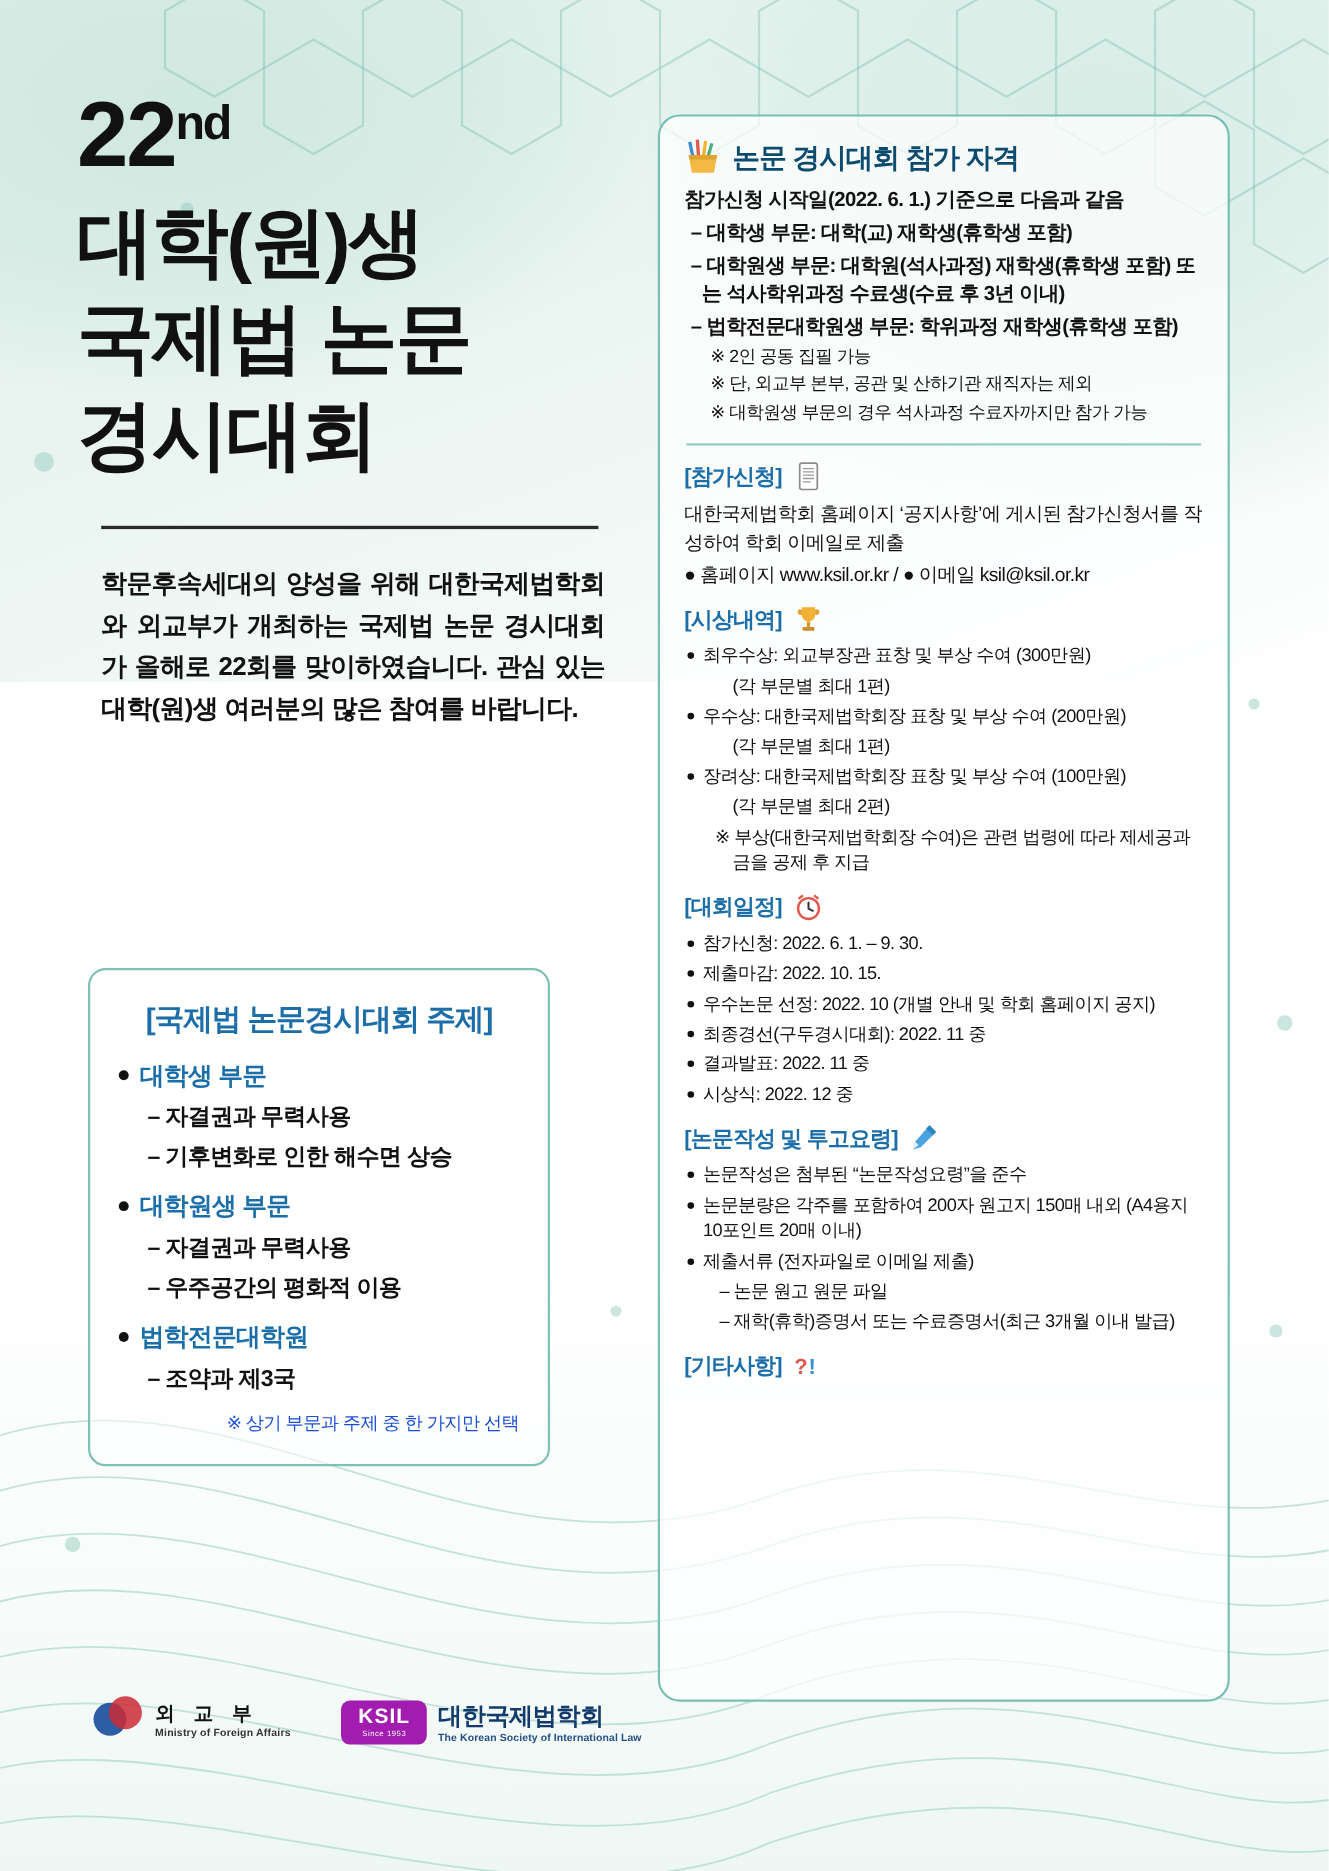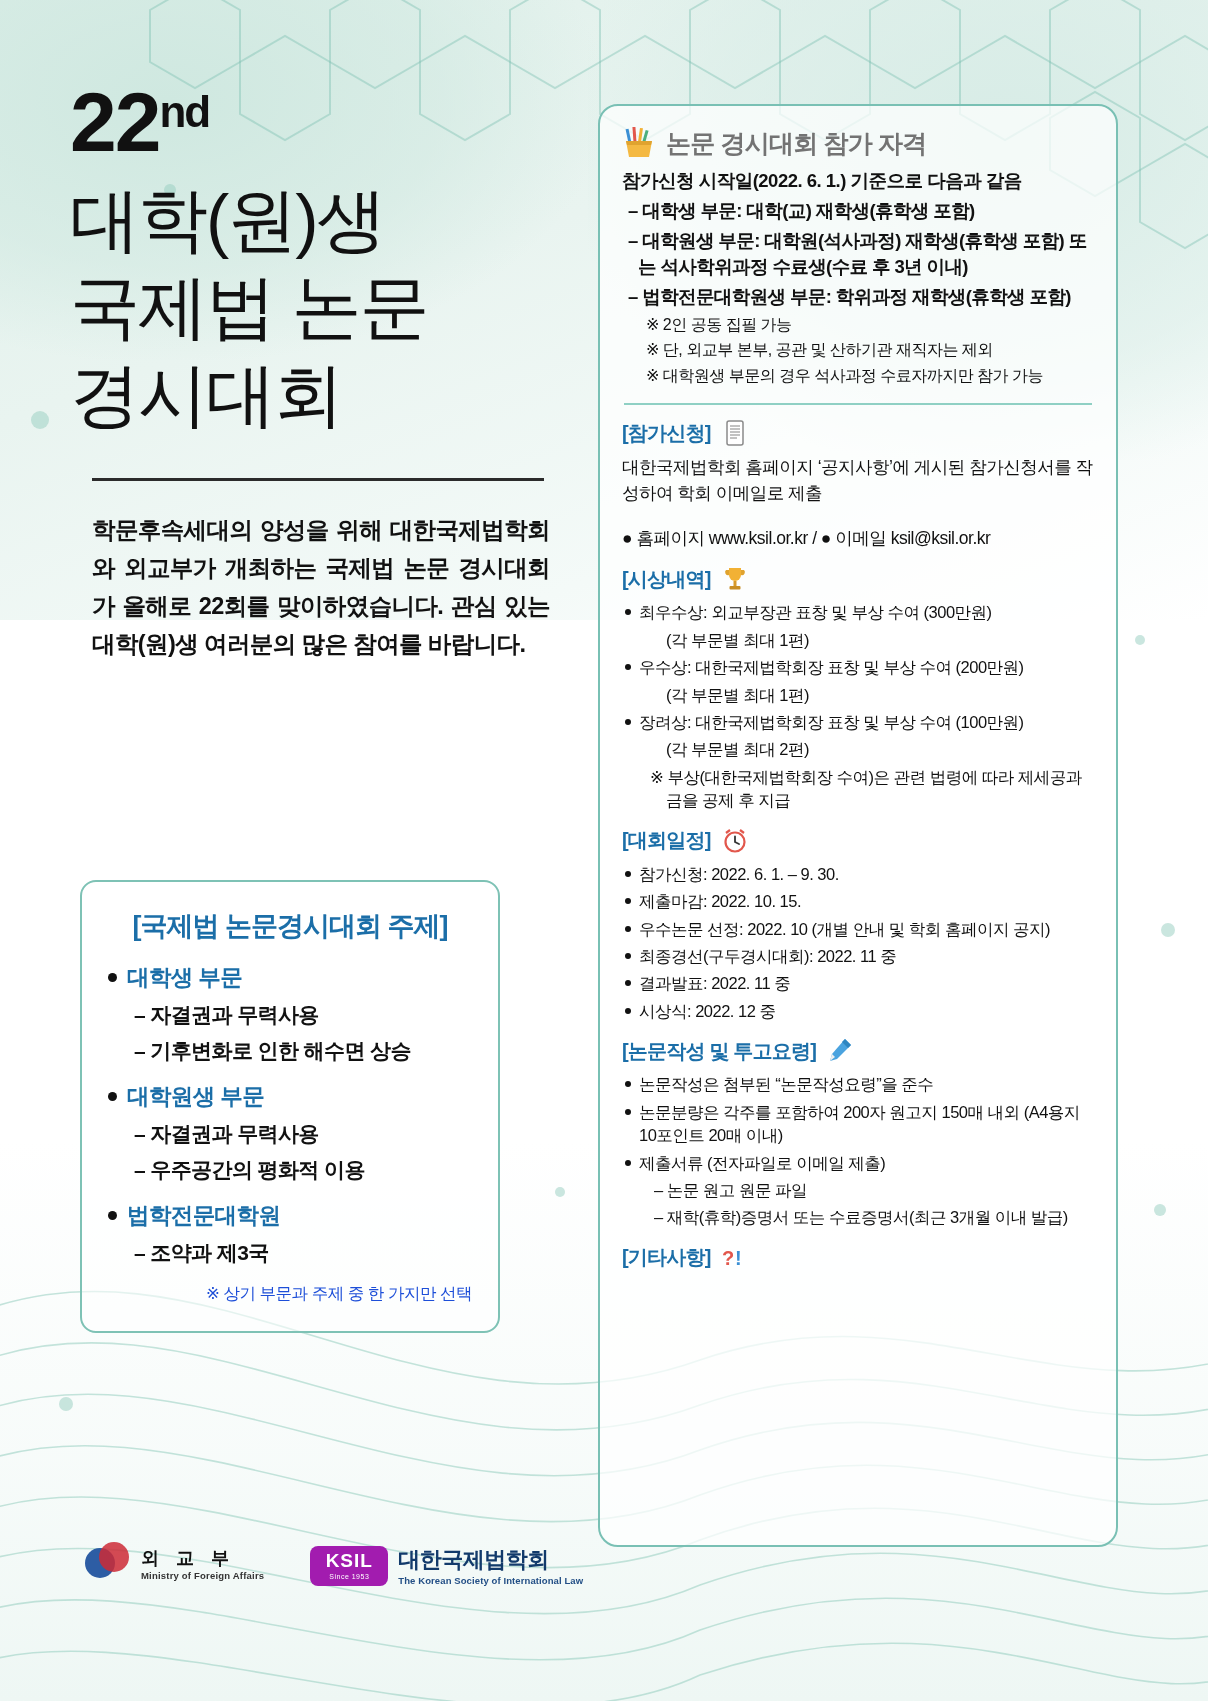--- a/index.html
+++ b/index.html
@@ -29,21 +29,21 @@
   .content{position:relative;z-index:2;width:1208px;height:1701px;}
 
   
   .left{position:absolute;left:70px;top:80px;width:520px;}
   .title-num{
     font-size:84px;font-weight:800;letter-spacing:-2px;line-height:1;color:#111;
     display:flex;align-items:flex-start;
   }
   .title-num sup{font-size:44px;font-weight:700;line-height:1;margin-top:10px;}
   .title-main{
-    margin-top:14px;font-size:70px;font-weight:400;line-height:1.22;color:#111;
+    margin-top:14px;font-size:70px;font-weight:700;line-height:1.22;color:#111;
     letter-spacing:-2px;
   }
   .title-main div{margin-bottom:2px;}
   .rule{width:452px;height:3px;background:#2b2b2b;margin:40px 0 30px 22px;}
   .intro{
     margin-left:22px;width:458px;font-size:23.5px;line-height:1.62;font-weight:700;
     color:#111;letter-spacing:-0.6px;text-align:justify;
   }
 
   .topic-box{
@@ -80,21 +80,21 @@
   .ksil-text .en{font-size:9.5px;font-weight:700;color:#234f86;letter-spacing:.1px;}
 
   
   .panel{
     position:absolute;left:598px;top:104px;width:520px;height:1443px;
     border:2px solid #79c0b4;border-radius:20px;background:rgba(255,255,255,0.72);
     box-sizing:border-box;padding:20px 22px 18px 22px;
   }
   .sec{margin-bottom:14px;}
   .sec-head{display:flex;align-items:center;gap:10px;margin-bottom:8px;}
-  .sec-title-main{font-size:25px;font-weight:800;color:#737373;letter-spacing:-0.8px;}
+  .sec-title-main{font-size:25px;font-weight:800;color:#0c4a6e;letter-spacing:-0.8px;}
   .sec-title{font-size:20px;font-weight:800;color:#1b6ea8;letter-spacing:-0.8px;}
   .p{font-size:17.5px;line-height:1.45;color:#111;letter-spacing:-0.5px;}
   .p.b{font-weight:700;font-size:18.5px;}
   .dash{font-size:18.5px;line-height:1.45;color:#111;letter-spacing:-0.6px;font-weight:700;
         padding-left:16px;text-indent:-10px;margin-top:3px;}
   .note{font-size:16px;line-height:1.4;color:#111;letter-spacing:-0.5px;padding-left:40px;text-indent:-16px;margin-top:3px;}
   ul.bul{list-style:none;margin:4px 0 0 0;padding:0;}
   ul.bul li{
     font-size:16.5px;line-height:1.42;color:#111;letter-spacing:-0.5px;
     padding-left:17px;position:relative;margin-top:4px;
@@ -267,21 +267,21 @@
               <line x1="9" y1="7" x2="19" y2="7"></line>
                 <line x1="9" y1="10" x2="19" y2="10"></line>
               <line x1="9" y1="13" x2="19" y2="13"></line>
                 <line x1="9" y1="16" x2="19" y2="16"></line>
               <line x1="9" y1="19" x2="16" y2="19"></line>
             </g>
           </svg>
         </span>
       </div>
       <div class="p">대한국제법학회 홈페이지 ‘공지사항’에 게시된 참가신청서를 작성하여 학회 이메일로 제출</div>
-      <div class="p" style="margin-top:20px;">● 홈페이지 www.ksil.or.kr  /  ● 이메일 ksil@ksil.or.kr</div>
+      <div class="p" style="margin-top:4px;">● 홈페이지 www.ksil.or.kr  /  ● 이메일 ksil@ksil.or.kr</div>
     </div>
 
     <div class="sec">
       <div class="sec-head">
         <span class="sec-title">[시상내역]</span>
         <span class="ico ico-sm">
           <svg width="28" height="28" viewBox="0 0 28 28">
             <path d="M8 3h12v7a6 6 0 0 1-12 0z" fill="#f2b134"></path>
             <path d="M8 5H5a3 3 0 0 0 3 5z" fill="#e0a32f"></path>
             <path d="M20 5h3a3 3 0 0 1-3 5z" fill="#e0a32f"></path>

